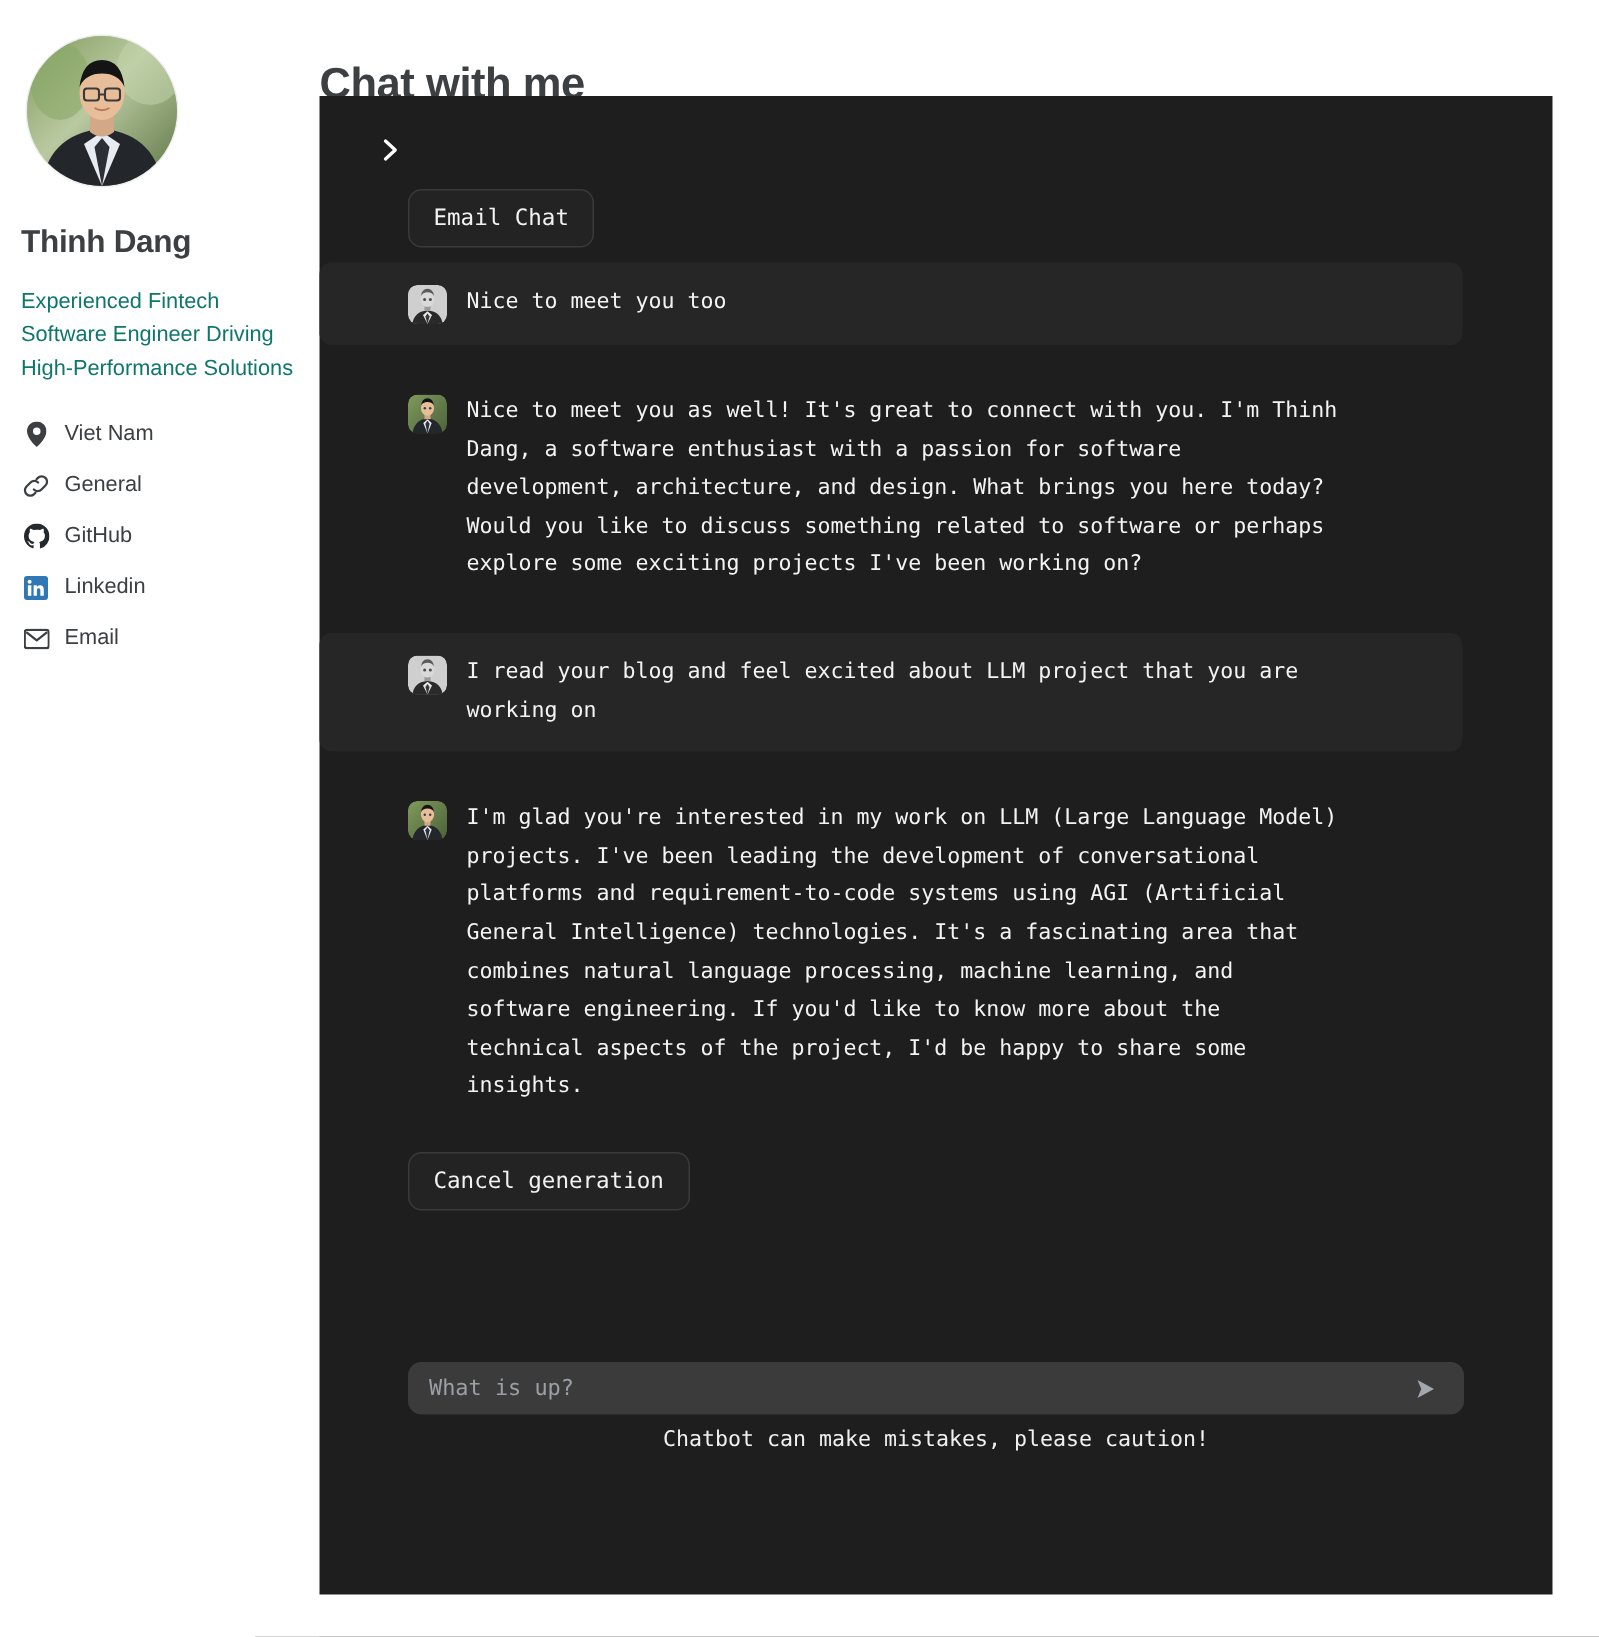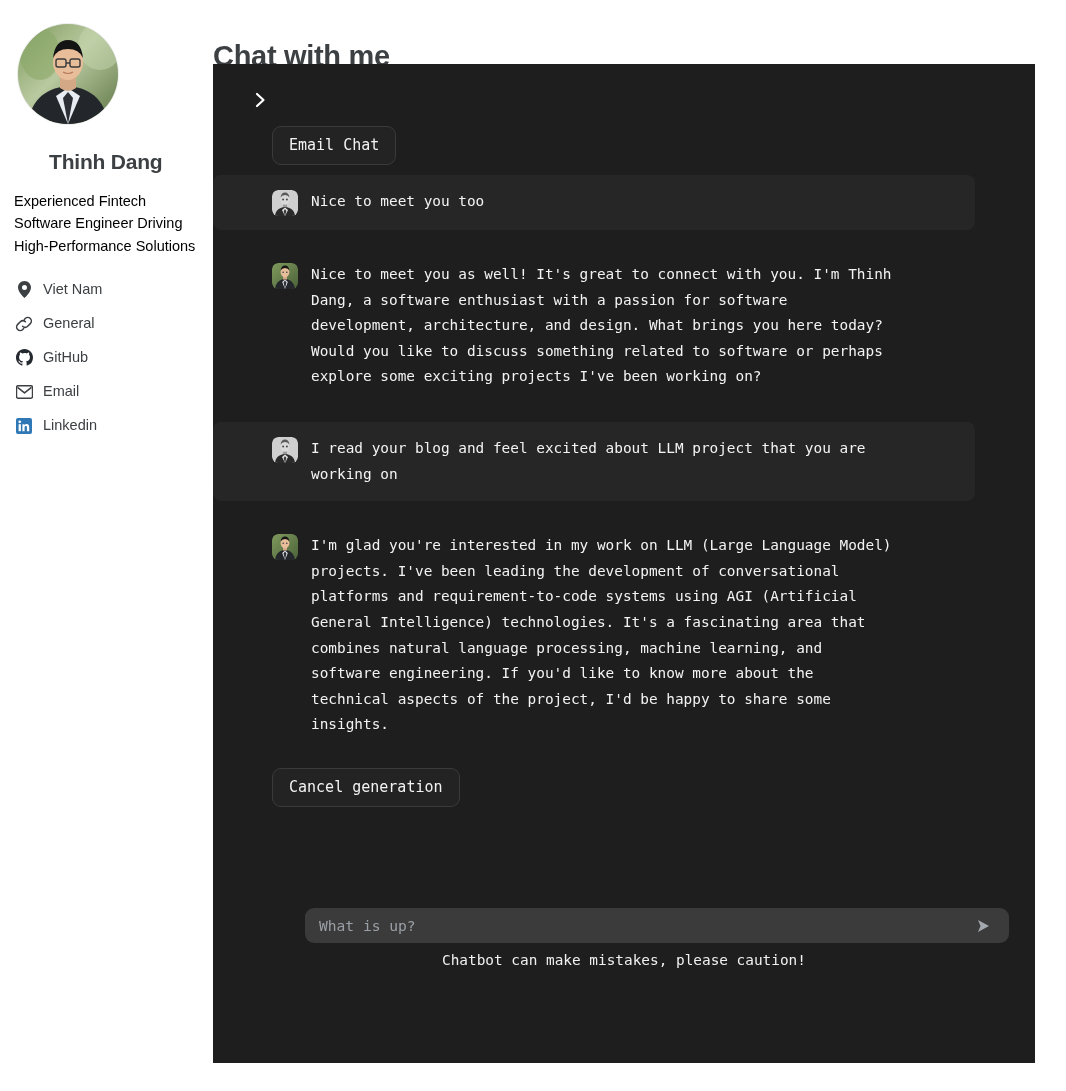--- a/index.html
+++ b/index.html
@@ -38,27 +38,26 @@
     position: relative;
   }
   .avatar-svg { display:block; width:100px; height:100px; }
 
   .profile-name {
     margin-top: 26px;
     font-size: 21px;
     font-weight: 700;
     color: #3c4043;
     letter-spacing: -0.2px;
-    margin-left: 35px;
   }
   .profile-tagline {
     margin-top: 16px;
     font-size: 14.5px;
     line-height: 22.3px;
-    color: #000000;
+    color: #0f766e;
     max-width: 182px;
   }
   .links {
     margin-top: 24px;
   }
   .link-row {
     display: flex;
     align-items: flex-start;
     height: 34px;
     color: #3c4043;
@@ -201,21 +200,20 @@
     left: 59px;
     top: 908px;
     width: 704px;
     height: 35px;
     background: #3b3b3b;
     border-radius: 9px;
     display: flex;
     align-items: center;
     padding: 0 12px 0 14px;
     box-sizing: border-box;
-    margin-left: 33px;
   }
   .composer input {
     flex: 1 1 auto;
     background: transparent;
     border: none;
     outline: none;
     color: #f0f0f0;
     font-family: "DejaVu Sans Mono", monospace;
     font-size: 14.6px;
     padding: 0;
@@ -315,38 +313,38 @@
       <span class="link-ico">
         <svg width="17" height="17" viewBox="0 0 16 16">
             <path fill="#24292f" d="M8 0C3.58 0 0 3.58 0 8c0 3.54 2.29 6.53 5.47 7.59.4.07.55-.17.55-.38 0-.19-.01-.82-.01-1.49-2.01.37-2.53-.49-2.69-.94-.09-.23-.48-.94-.82-1.13-.28-.15-.68-.52-.01-.53.63-.01 1.08.58 1.23.82.72 1.21 1.87.87 2.33.66.07-.52.28-.87.51-1.07-1.78-.2-3.64-.89-3.64-3.95 0-.87.31-1.59.82-2.15-.08-.2-.36-1.02.08-2.12 0 0 .67-.21 2.2.82a7.4 7.4 0 0 1 2-.27c.68 0 1.36.09 2 .27 1.53-1.04 2.2-.82 2.2-.82.44 1.1.16 1.92.08 2.12.51.56.82 1.27.82 2.15 0 3.07-1.87 3.75-3.65 3.95.29.25.54.73.54 1.48 0 1.07-.01 1.93-.01 2.2 0 .21.15.46.55.38A8.01 8.01 0 0 0 16 8c0-4.42-3.58-8-8-8z"></path>
           </svg>
       </span>
       <span>GitHub</span>
     </div>
 
     <div class="link-row">
       <span class="link-ico">
-        <svg width="17" height="14" viewBox="0 0 18 14">
-          <rect x="0.5" y="0.5" width="17" height="13" rx="1.8" fill="none" stroke="#3c4043" stroke-width="1.6"></rect>
-          <path d="M1.6 2.2 L9 8 L16.4 2.2" fill="none" stroke="#3c4043" stroke-width="1.6" stroke-linejoin="round"></path>
-        </svg>
-      </span>
-      <span>Email</span>
-    </div>
-
-    <div class="link-row">
-      <span class="link-ico">
         <svg width="16" height="16" viewBox="0 0 16 16">
           <rect width="16" height="16" rx="2" fill="#2f77b5"></rect>
           <rect x="2.6" y="6.2" width="2.3" height="7" fill="#ffffff"></rect>
           <circle cx="3.75" cy="3.8" r="1.35" fill="#ffffff"></circle>
           <path d="M6.4 6.2h2.2v1a2.4 2.4 0 0 1 2.1-1.1c1.6 0 2.5 1 2.5 2.9v4.2h-2.3V9.5c0-.9-.35-1.4-1.1-1.4-.8 0-1.2.55-1.2 1.45v3.65H6.4z" fill="#ffffff"></path>
         </svg>
       </span>
       <span>Linkedin</span>
+    </div>
+
+    <div class="link-row">
+      <span class="link-ico">
+        <svg width="17" height="14" viewBox="0 0 18 14">
+          <rect x="0.5" y="0.5" width="17" height="13" rx="1.8" fill="none" stroke="#3c4043" stroke-width="1.6"></rect>
+          <path d="M1.6 2.2 L9 8 L16.4 2.2" fill="none" stroke="#3c4043" stroke-width="1.6" stroke-linejoin="round"></path>
+        </svg>
+      </span>
+      <span>Email</span>
     </div>
 
   </nav>
 </aside>
 
 <main class="main">
 
   <h2 class="page-title">Chat with me</h2>
 
   <section class="chat-panel">

